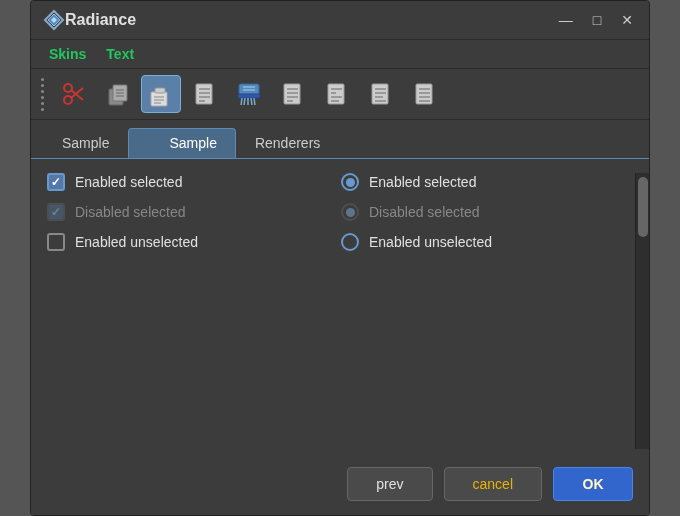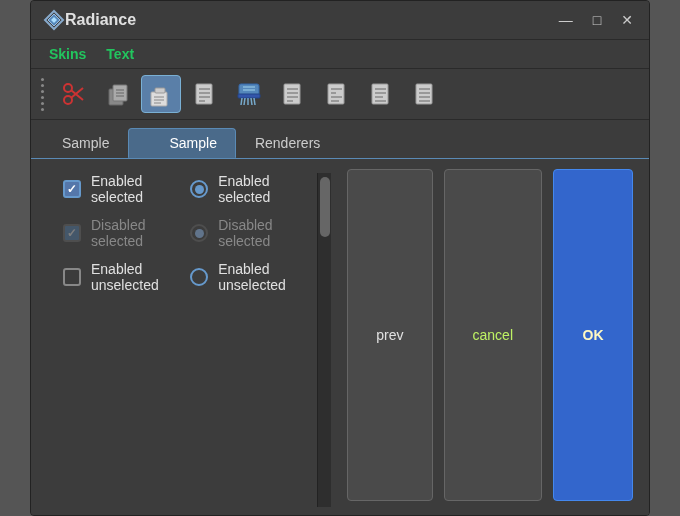--- a/index.html
+++ b/index.html
@@ -282,21 +282,21 @@
       color: #e0e0e0;
       min-width: 80px;
     }
     .btn.primary {
       background: #3366cc;
       border-color: #4488ee;
       color: #fef9c3;
       font-weight: 700;
     }
     .btn.disabled {
-      color: #bef264;
+      color: #eab308;
       cursor: default;
     }
 
     
     .logo-diamond {
       width: 22px;
       height: 22px;
     }
   </style>
 </head>
@@ -426,21 +426,21 @@
       </svg>
     </button>
   </div>
 
   <div class="tabs">
     <div class="tab">Sample</div>
     <div class="tab active">Sample</div>
     <div class="tab">Renderers</div>
   </div>
 
-  <div style="flex:1;display:flex;flex-direction:row;background:#3c3c3c;border-top:1px solid #5a8ab5;padding-left:16px;">
+  <div style="flex:1;display:flex;flex-direction:column;background:#3c3c3c;border-top:1px solid #5a8ab5;">
     <div class="content-with-scroll" style="flex:1;padding:14px 0 8px 16px;">
       <div class="scroll-area">
 
         <div class="controls-row">
           <div class="control-left">
             <div class="checkbox checked"></div>
             <span class="control-label">Enabled selected</span>
           </div>
           <div class="control-right">
             <div class="radio checked"></div>

